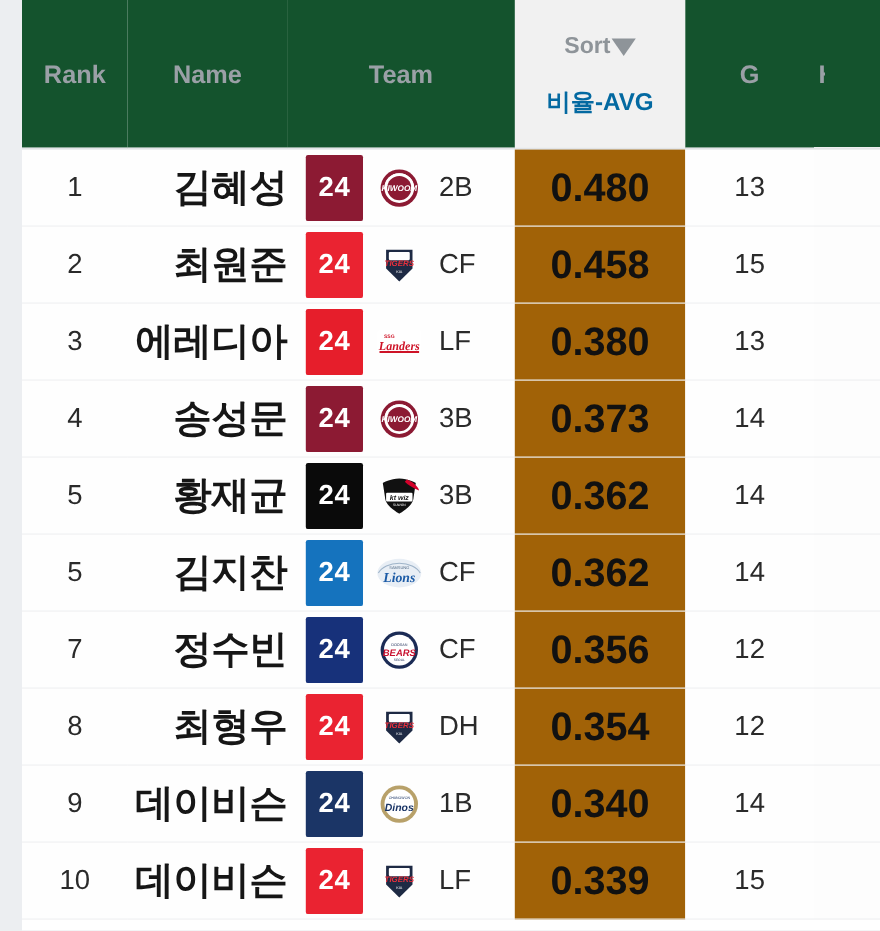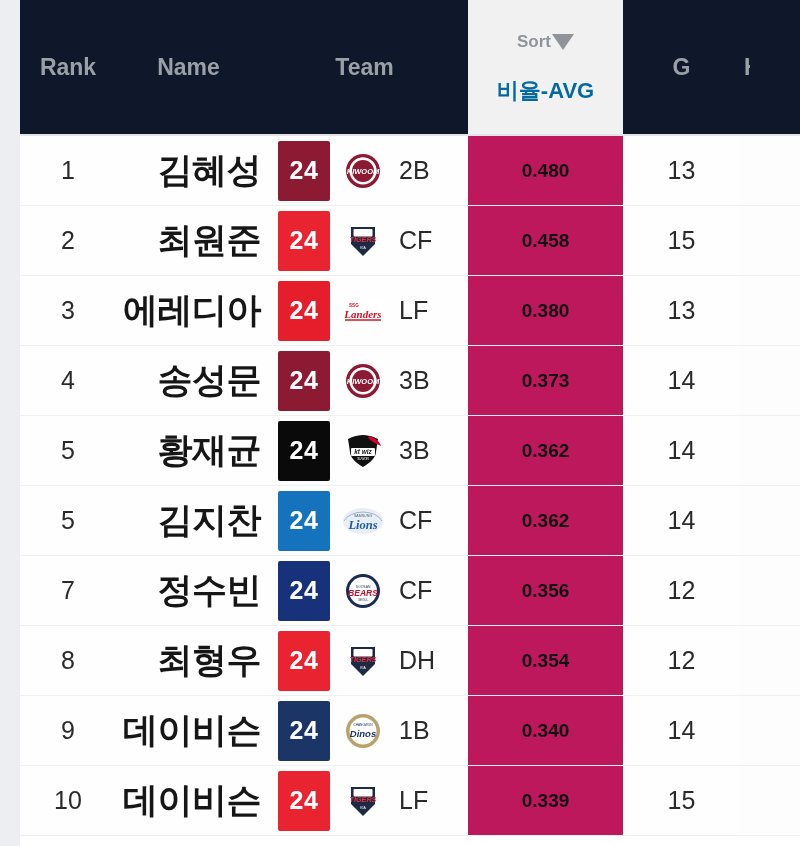--- a/index.html
+++ b/index.html
@@ -46,33 +46,33 @@
   table.stats col.c-g     { width: 117px; }
   table.stats col.c-next  { width: 60px;  }
 
   
   thead th {
     padding: 0;
     margin: 0;
     font-weight: bold;
     color: #9aa0a6;
     font-size: 23px;
-    background: #0f172a;
+    background: #14532d;
     vertical-align: middle;
     text-align: center;
     height: 134px;
     border-bottom: 2px solid #e2e4e7;
   }
   thead th.avg-head {
     background: #f1f1f1;
     position: relative;
   }
   .sort-wrap {
     display: block;
-    font-size: 17px;
+    font-size: 21px;
     color: #8e9499;
     line-height: 1;
     margin-bottom: 30px;
     white-space: nowrap;
   }
   .sort-caret {
     display: inline-block;
     width: 0;
     height: 0;
     border-left: 11px solid transparent;
@@ -114,21 +114,21 @@
     border-bottom: 1px solid #eeeff1;
     background: #fefefe;
     vertical-align: middle;
     text-align: center;
     color: #1b1b1b;
   }
   tbody tr:last-child td { border-bottom: 1px solid #eeeff1; }
 
   td.rank  { font-size: 25px; color: #2a2a2a; }
   td.name  { font-size: 35px; font-weight: bold; color: #161616; letter-spacing: -0.5px; text-align: right; }
-  td.avg   { font-size: 19px; font-weight: bold; color: #111111; background: #be185d; }
+  td.avg   { font-size: 36px; font-weight: bold; color: #111111; background: #a16207; }
   td.g     { font-size: 25px; color: #2a2a2a; }
   td.next  { background: #fdfdfd; }
 
   
   .team-cell { padding: 0 10px; }
   .team-inner {
     display: flex;
     align-items: center;
     justify-content: flex-start;
     gap: 9px;

